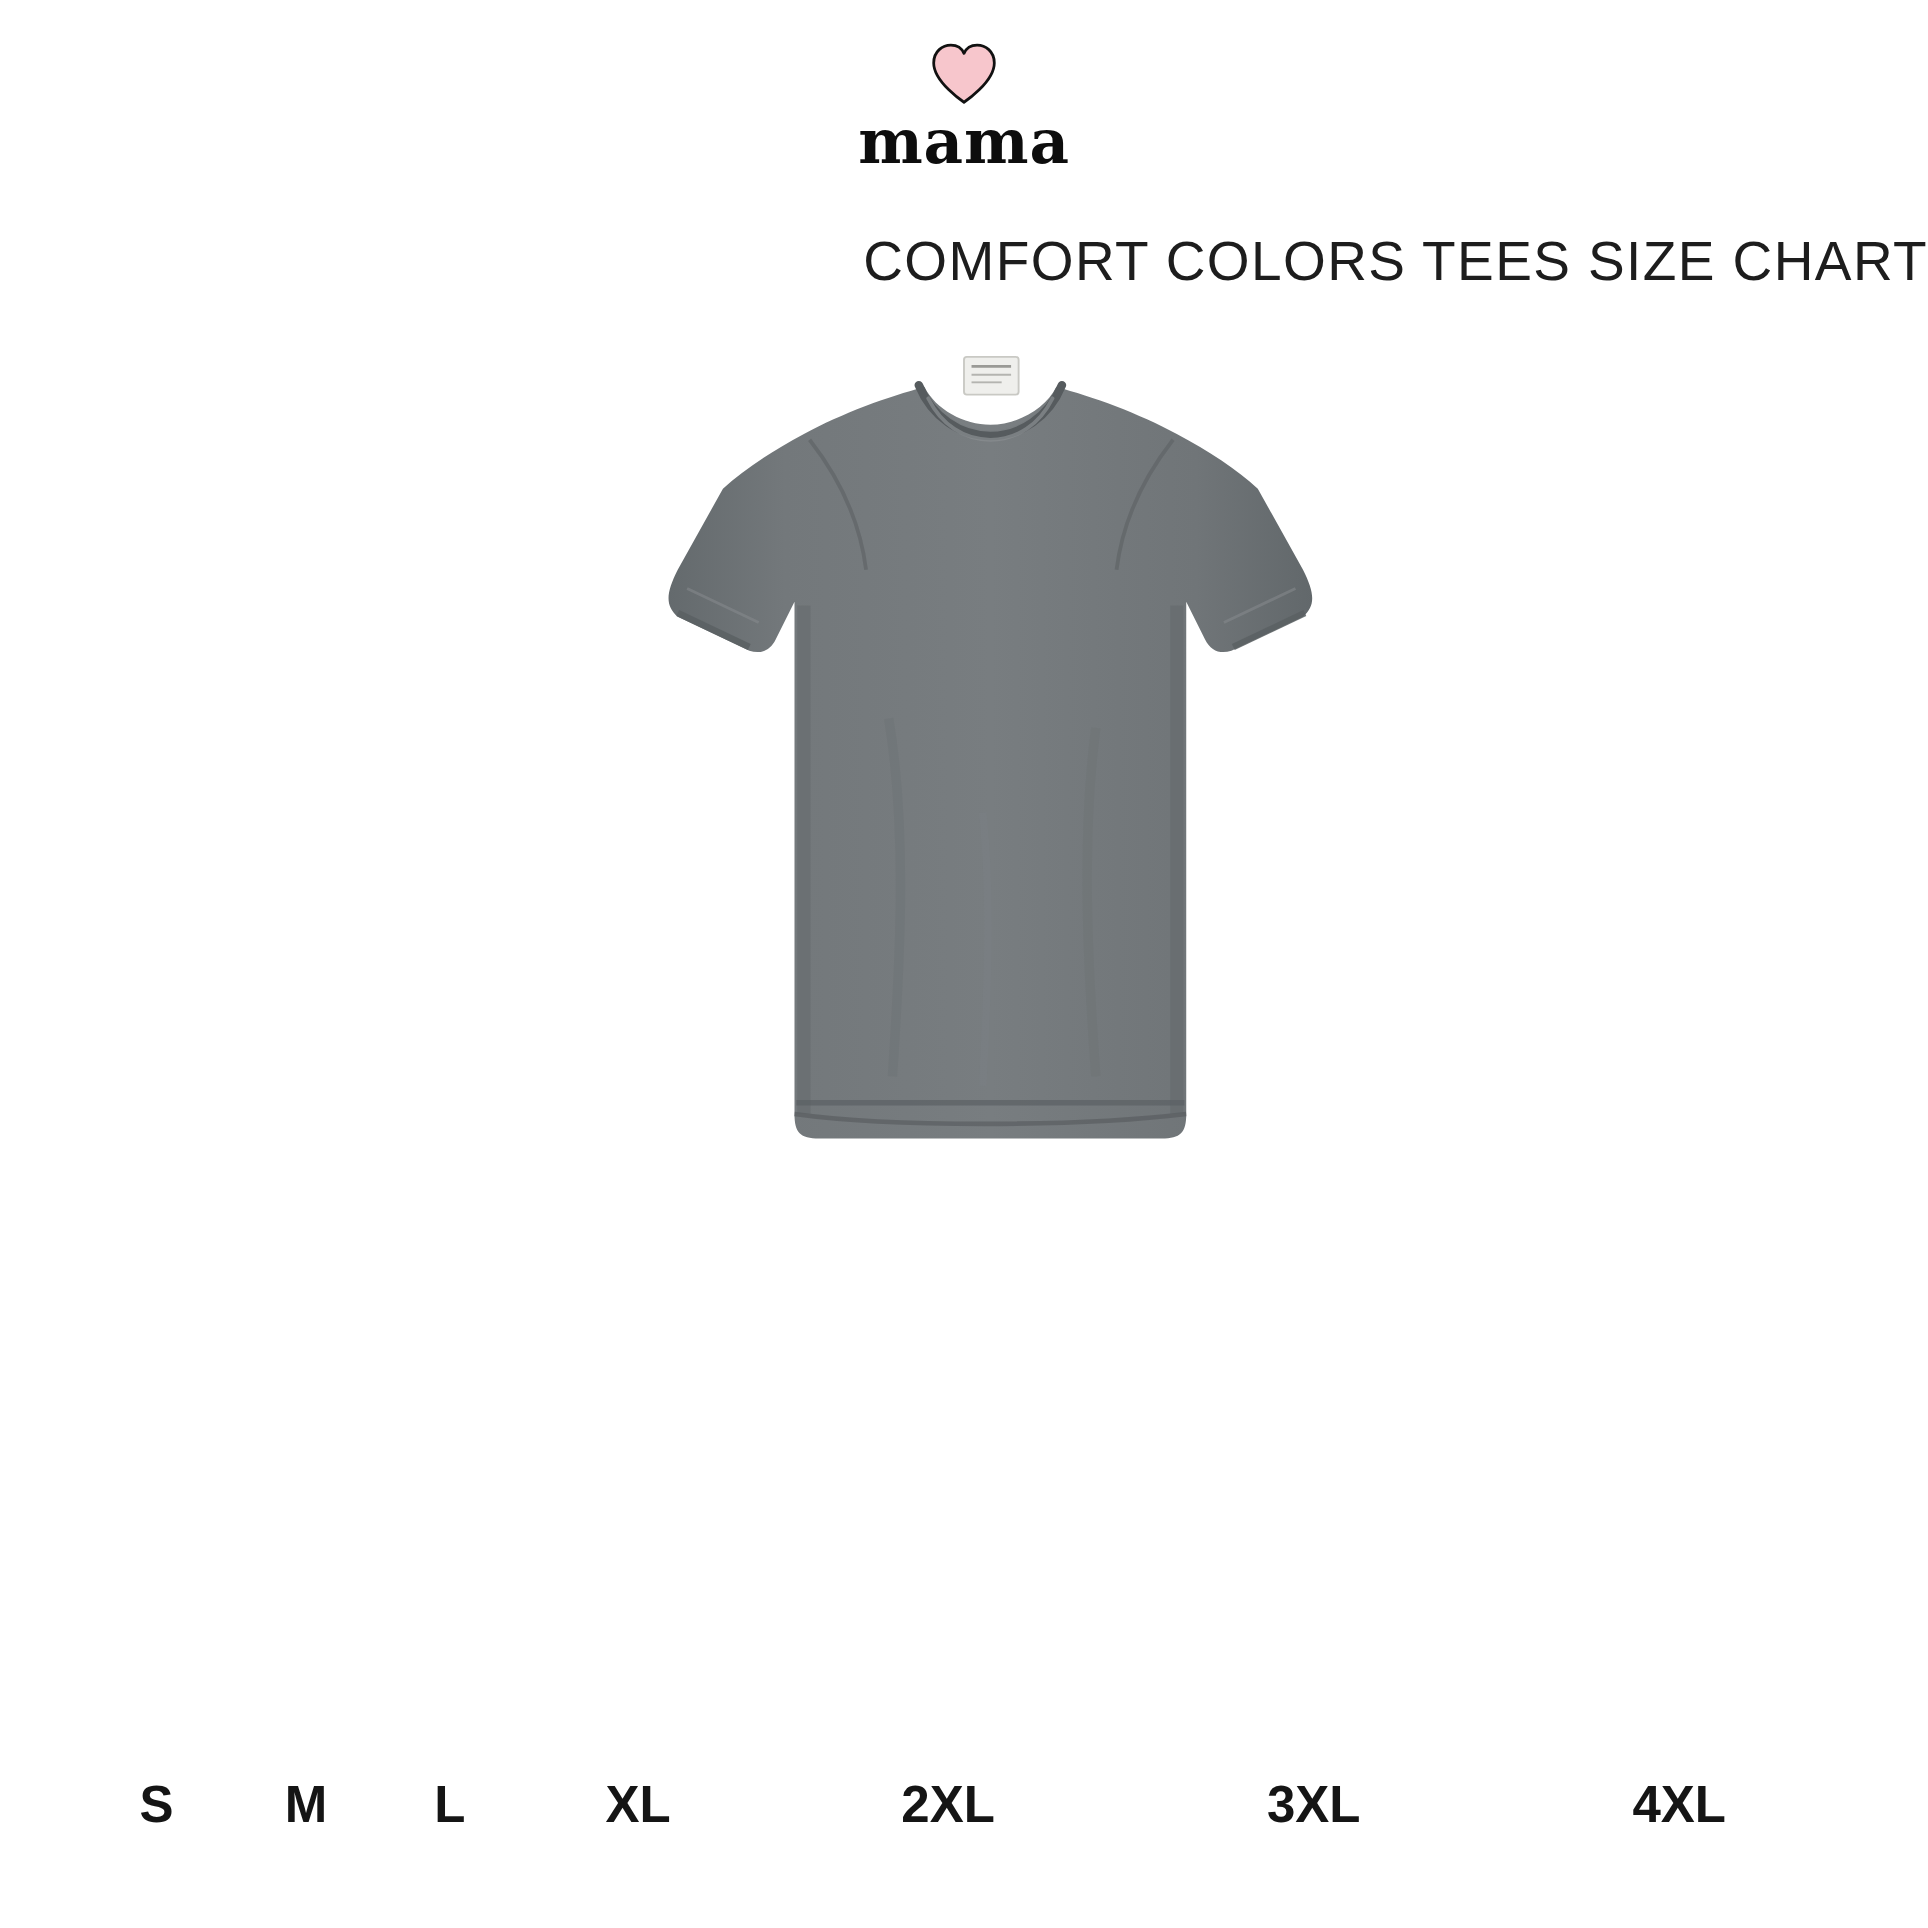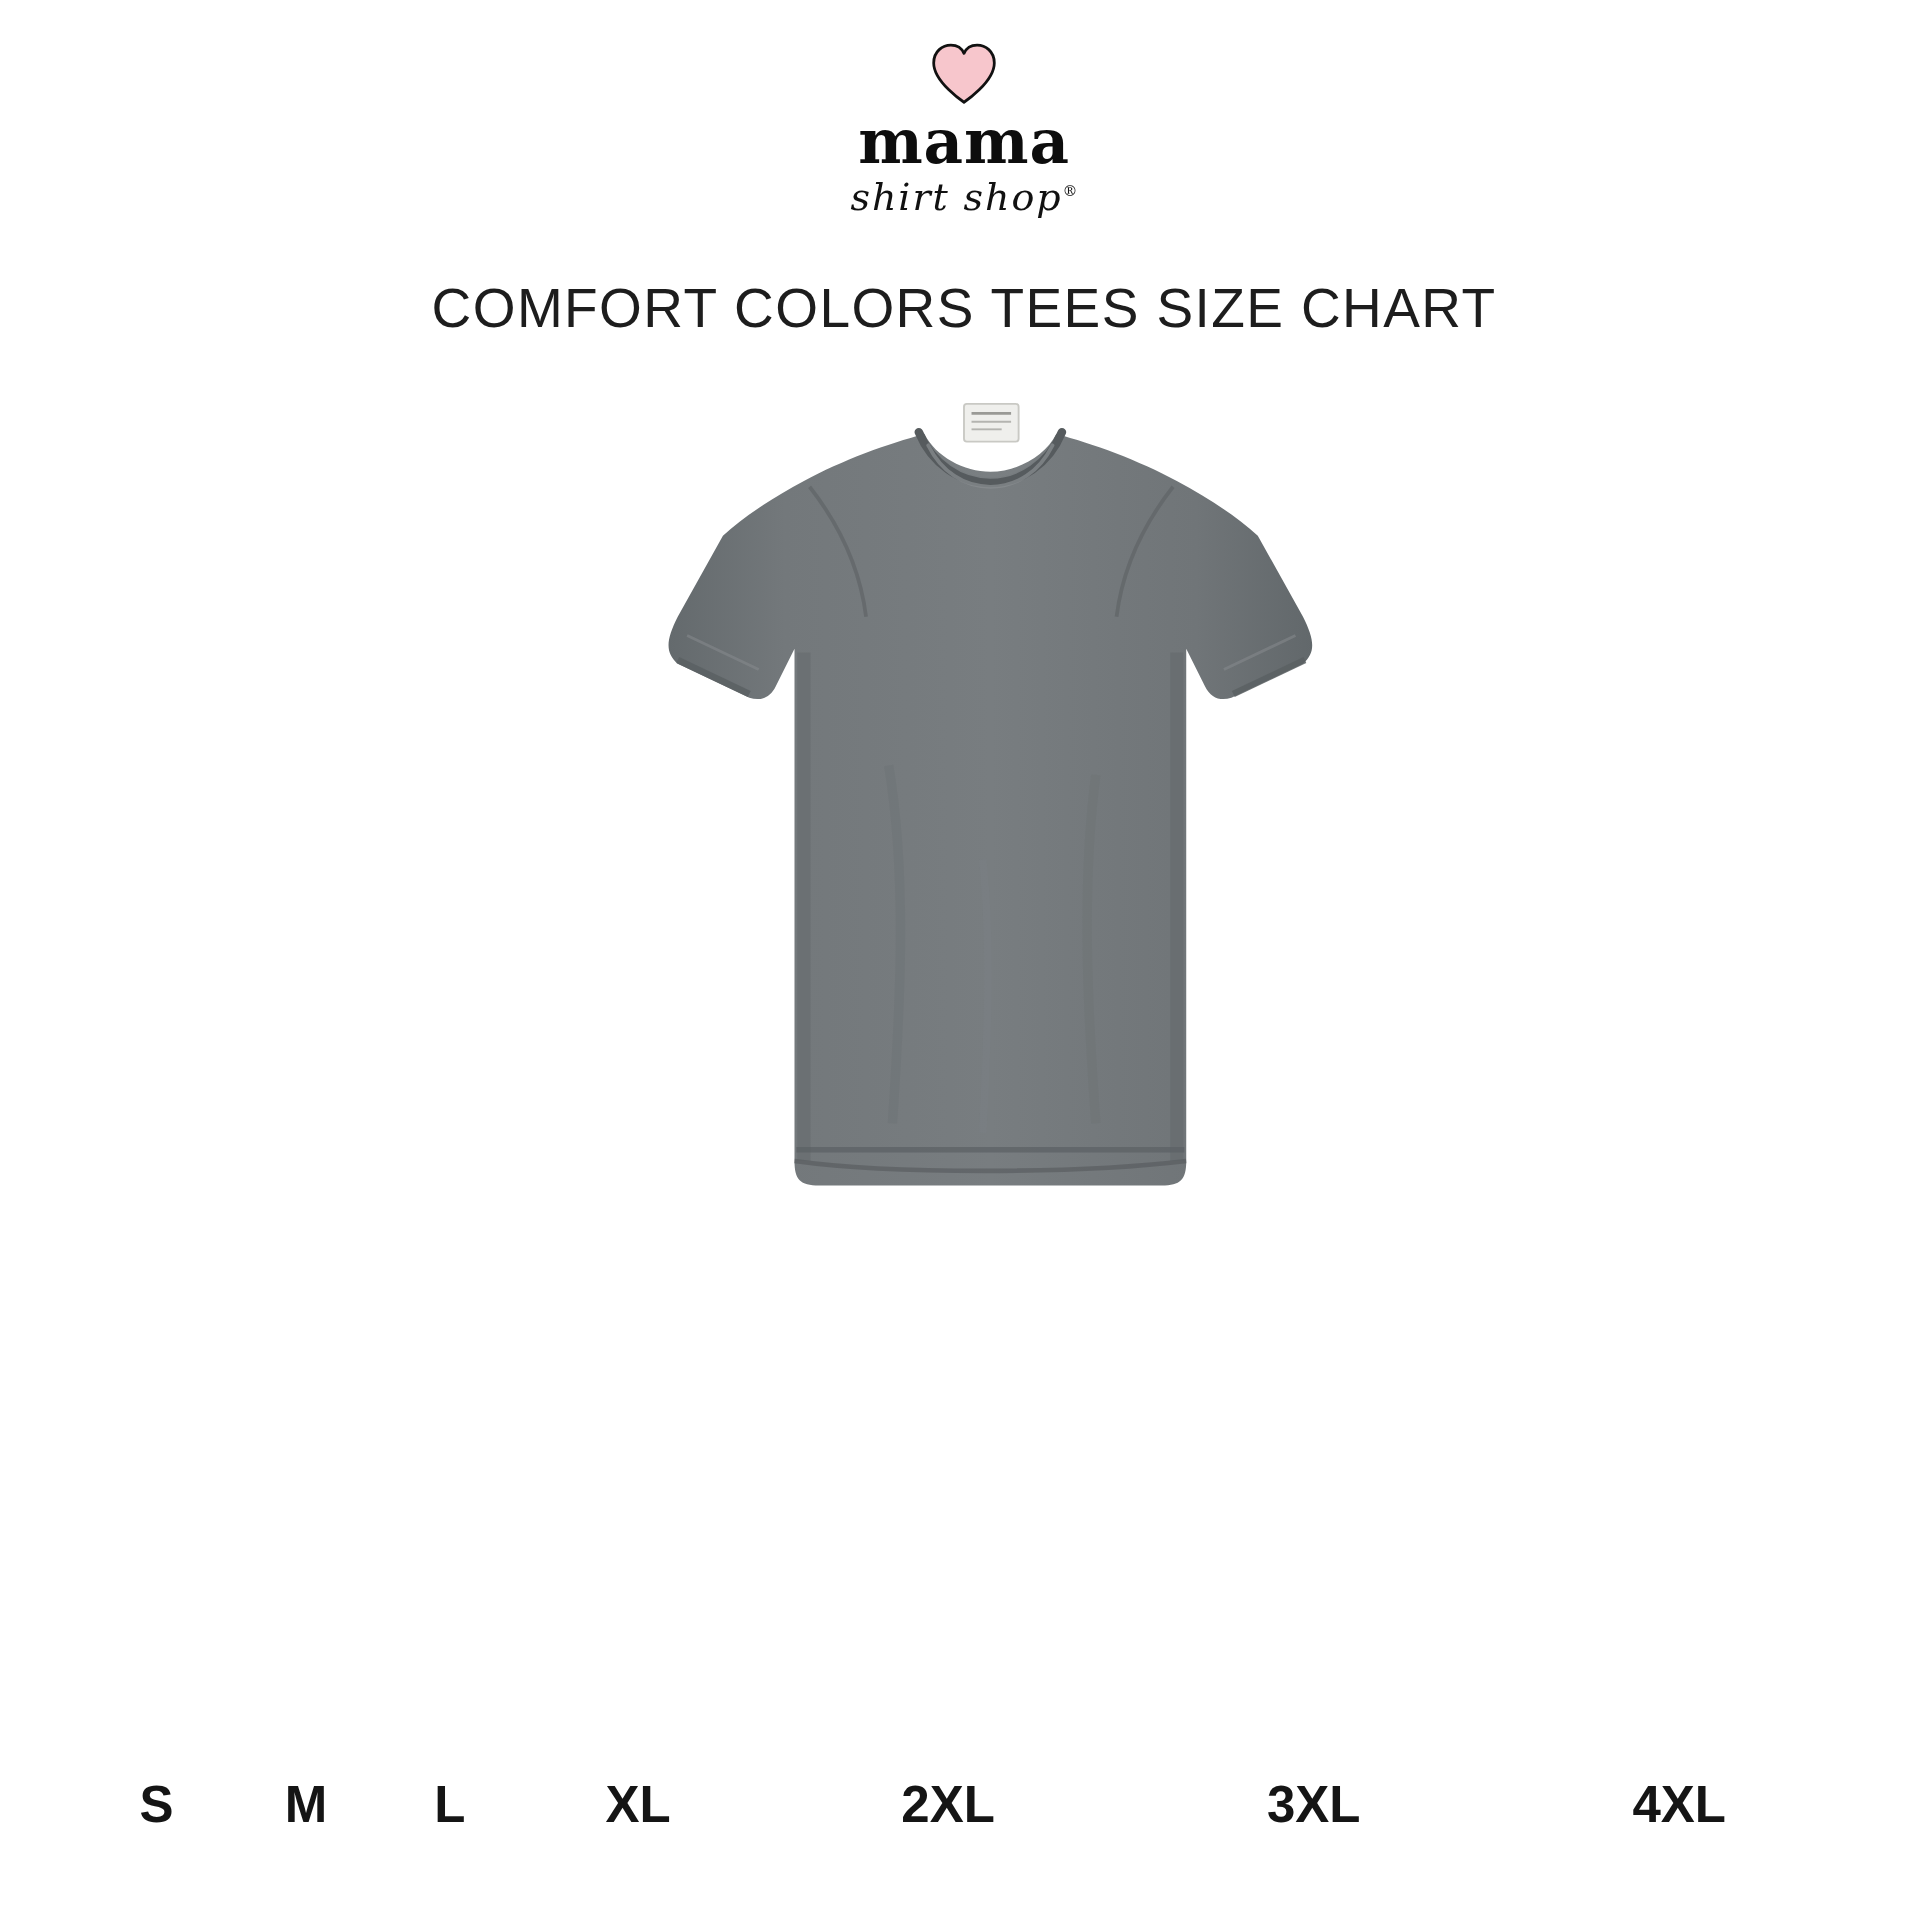--- a/index.html
+++ b/index.html
@@ -56,21 +56,21 @@
     margin-top: 1.9px;
   }
   .logo-shirtshop .reg {
     font-size: 15px;
     vertical-align: super;
     letter-spacing: 0;
   }
 
   
   .chart-title {
-    text-align: center;
+    text-align: right;
     font-size: 55px;
     letter-spacing: 1.4px;
     font-weight: 400;
     color: #1d1d1d;
     margin-top: 56px;
   }
 
   
   .shirt-wrap {
     width: 100%;
@@ -136,21 +136,20 @@
   .chest-row td { padding-bottom: 5.6px; }
 </style>
 </head>
 <body>
 
 <div class="logo-block">
   <svg class="heart-icon" viewBox="0 0 100 90">
     <path d="M50 86 C50 86 6 57 6 29 C6 12 19 3 31 3 C40 3 47 8 50 15 C53 8 60 3 69 3 C81 3 94 12 94 29 C94 57 50 86 50 86 Z" fill="#f7c6cc" stroke="#111111" stroke-width="4" stroke-linejoin="round"></path>
   </svg>
   <div class="logo-mama">mama</div>
-  <div class="logo-shirtshop"><span>shirt shop</span><span class="reg">®</span></div>
 </div>
 
 <div class="chart-title">COMFORT COLORS TEES SIZE CHART</div>
 
 <div class="shirt-wrap">
   <svg class="shirt-svg" viewBox="0 0 1000 960">
     <defs>
       <linearGradient id="bodyShade" x1="0" y1="0" x2="1" y2="0">
         <stop offset="0%" stop-color="#646a6d"></stop>
         <stop offset="18%" stop-color="#73787b"></stop>

